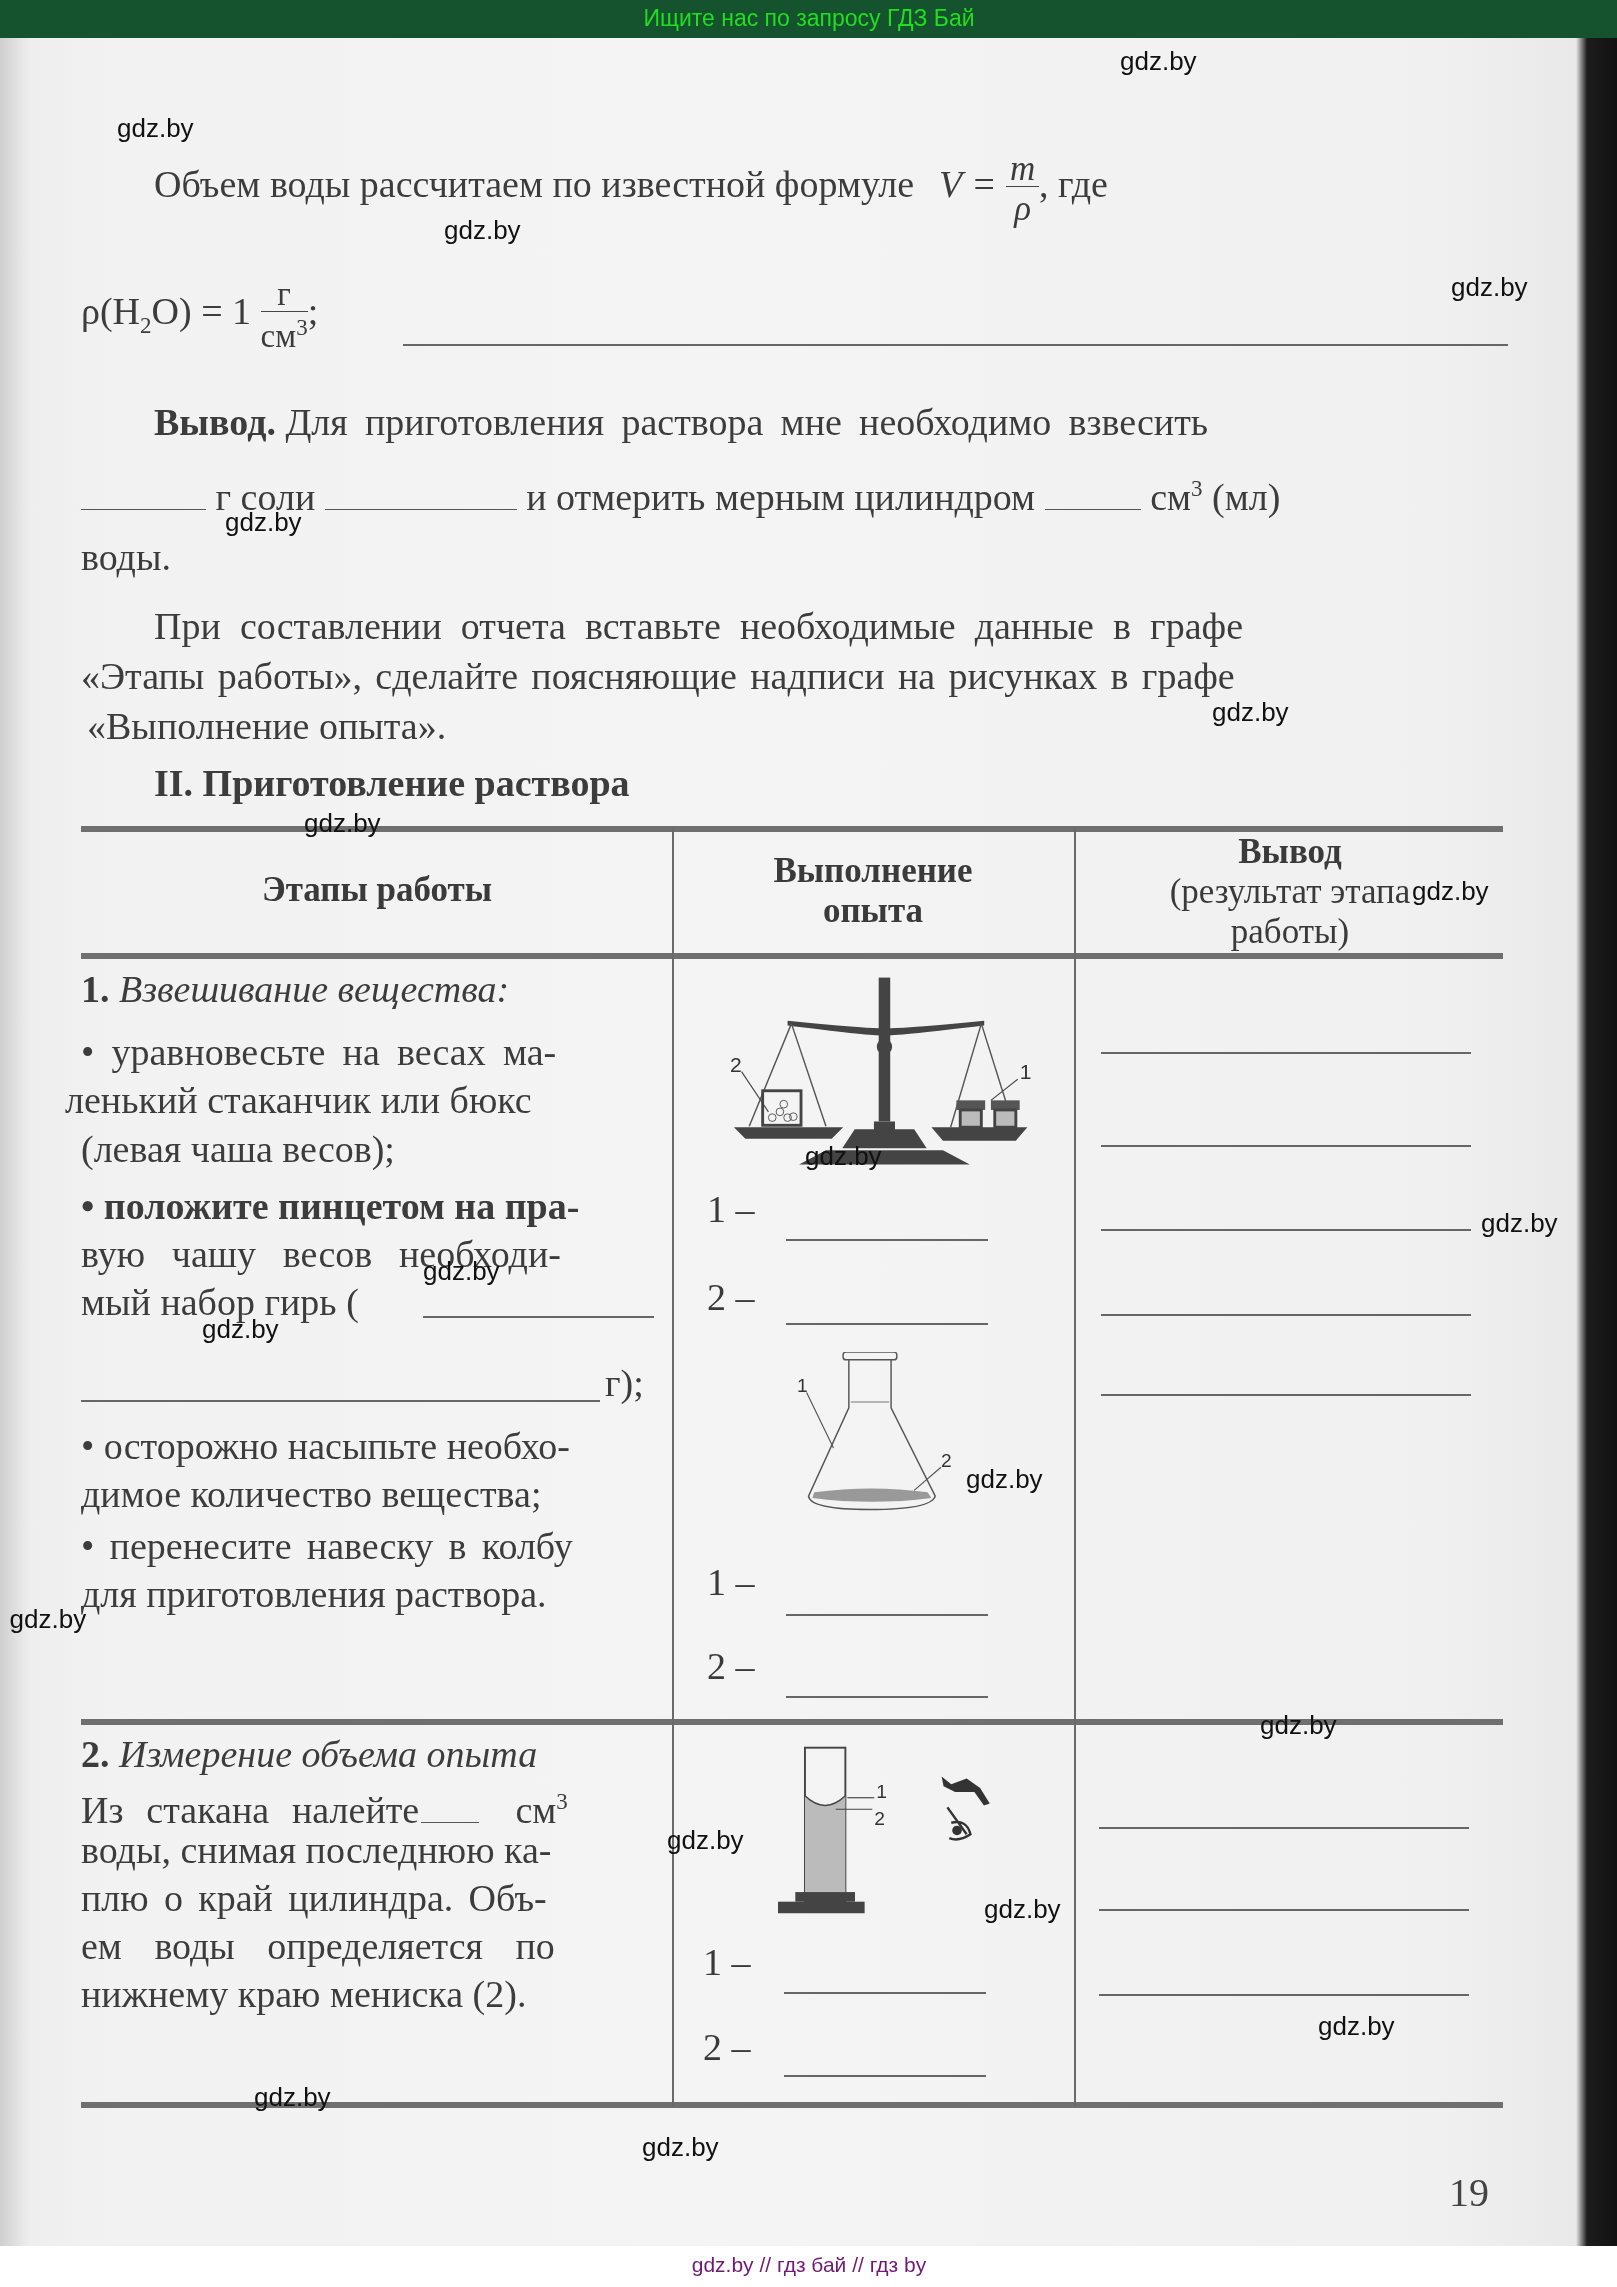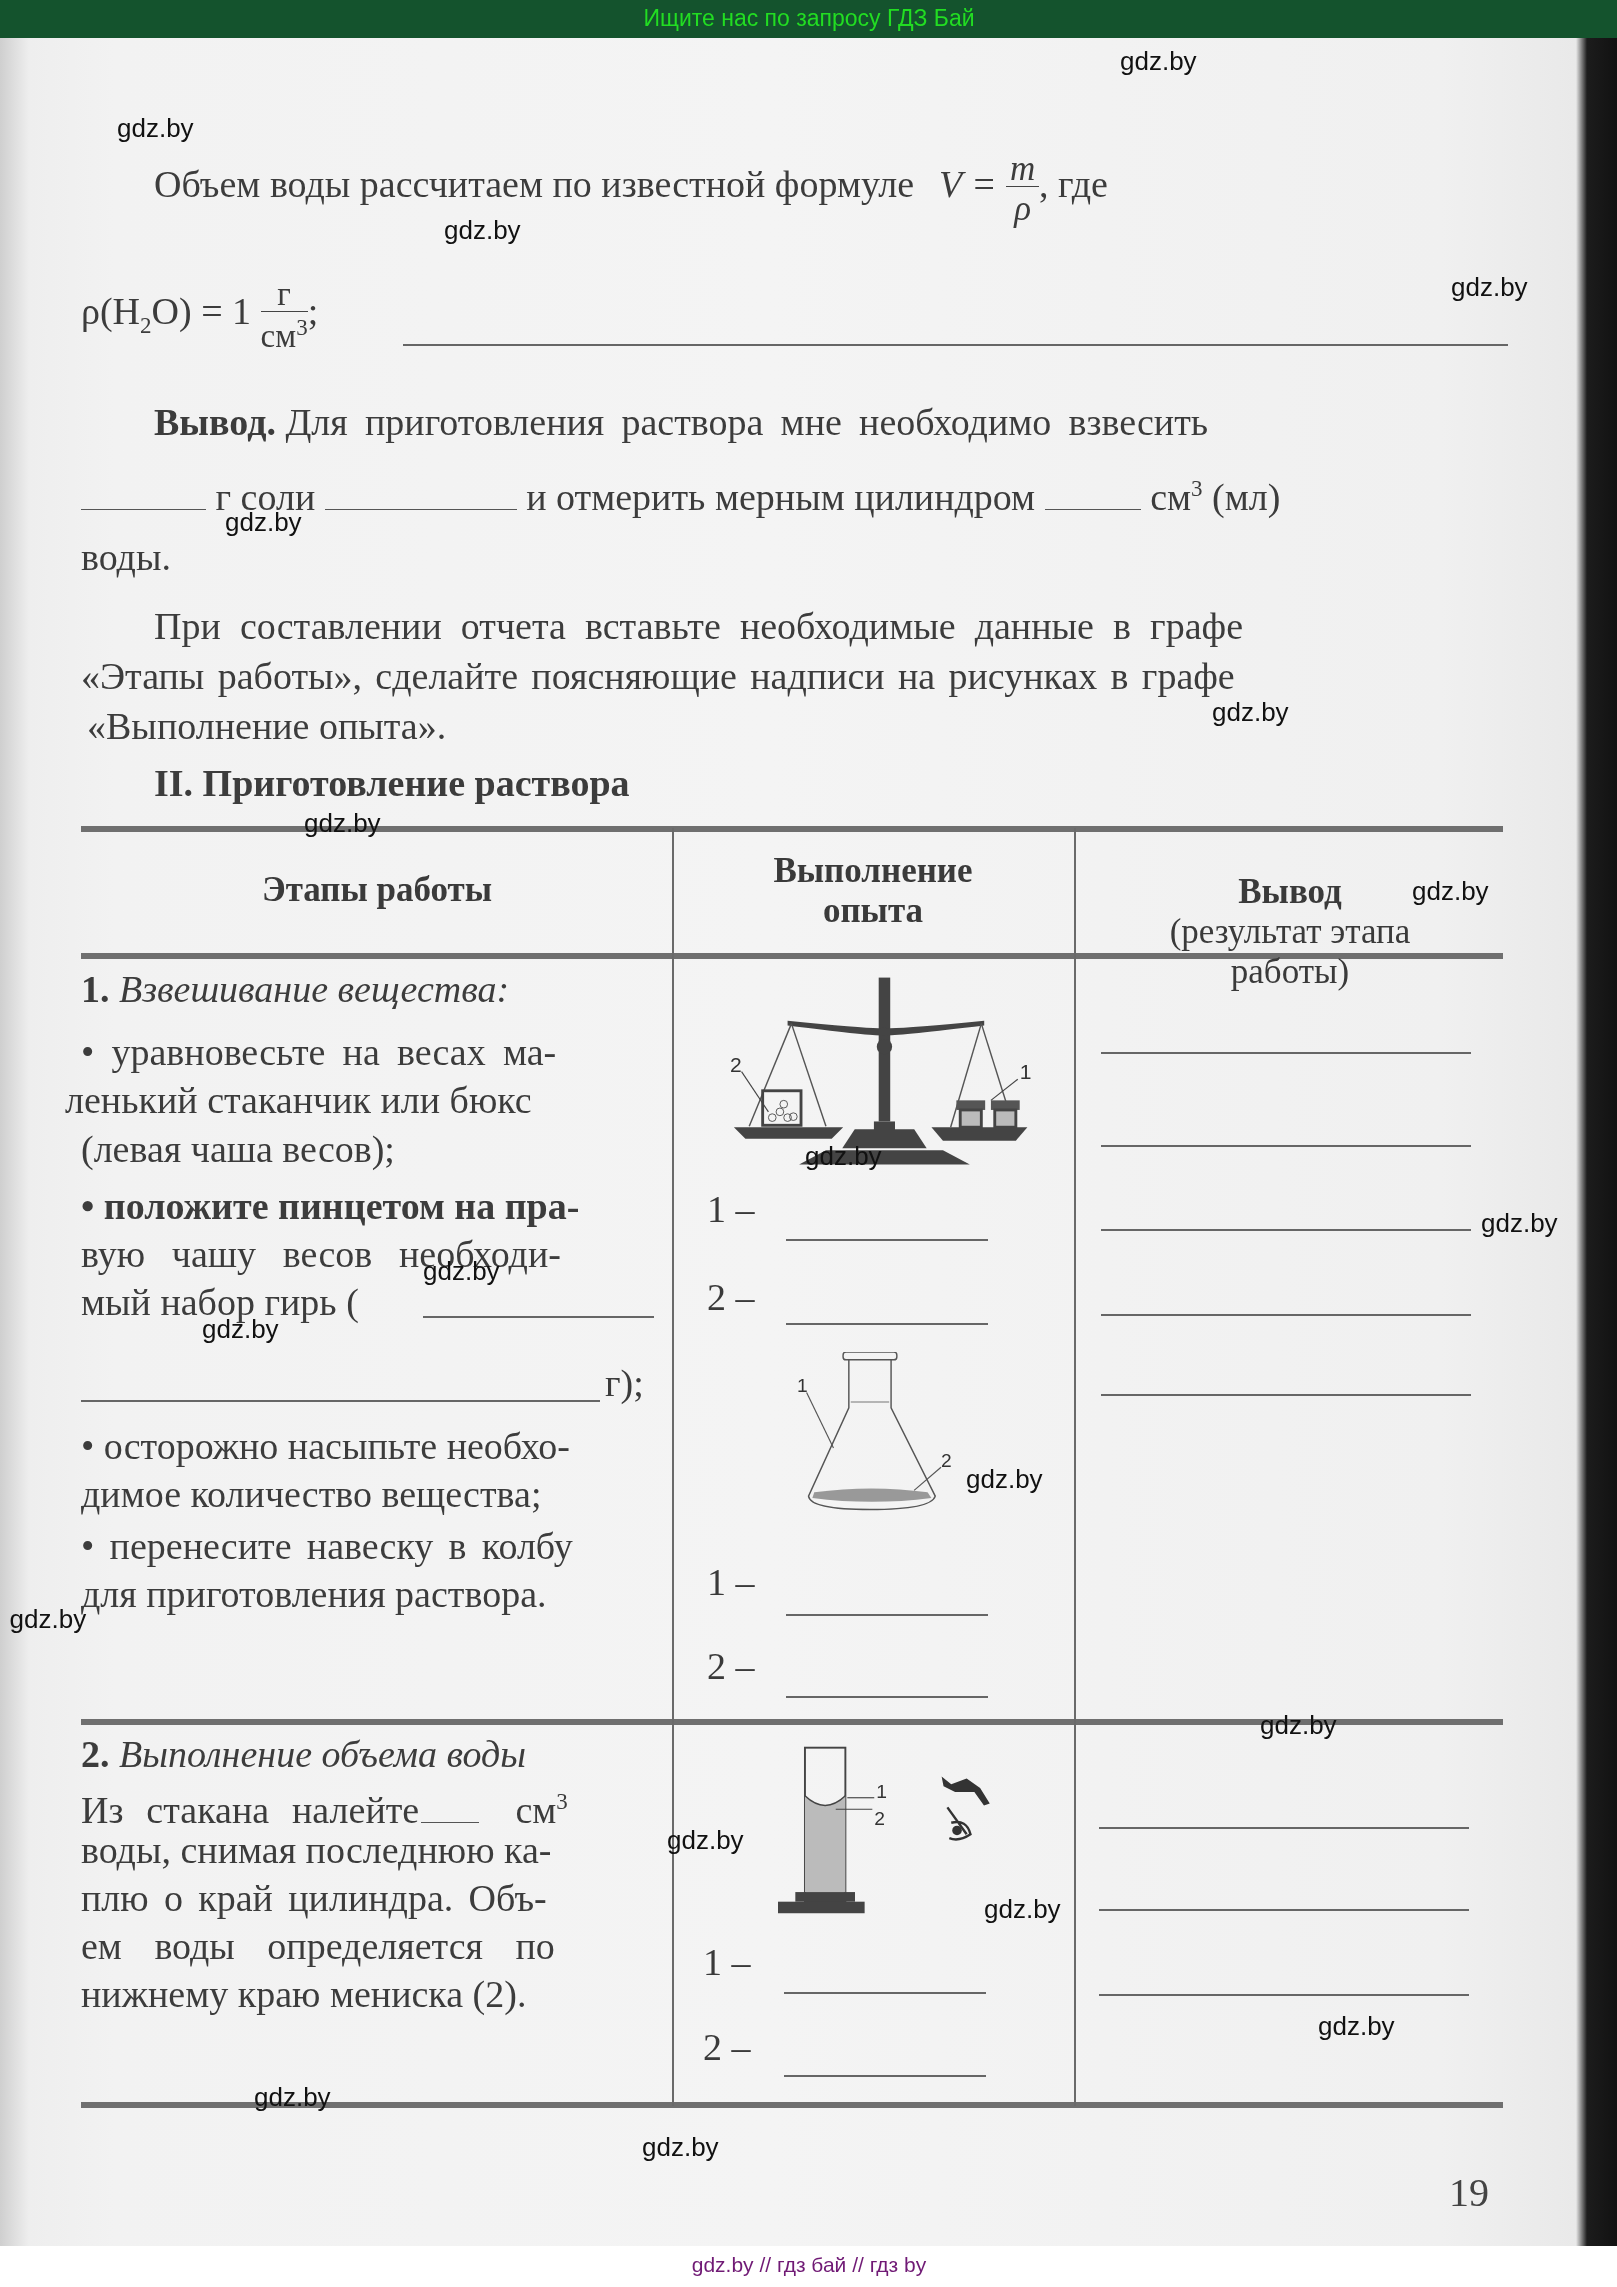--- a/index.html
+++ b/index.html
@@ -101,21 +101,21 @@
   <div class="hr-thick" style="left:81px;top:1681px;width:1422px;"></div>
   <div class="hr-thick" style="left:81px;top:2064px;width:1422px;"></div>
   <div class="vr" style="left:672px;top:790px;height:1278px;"></div>
   <div class="vr" style="left:1074px;top:790px;height:1278px;"></div>
 
   <div class="hdr" style="left:81px;top:813px;width:592px;padding-top:19px;">Этапы работы</div>
   <div class="hdr" style="left:672px;top:813px;width:402px;">
     <div>Выполнение</div>
     <div>опыта</div>
   </div>
-  <div class="hdr" style="left:1074px;top:794px;width:432px;margin-top:40px;">
+  <div class="hdr" style="left:1074px;top:794px;width:432px;">
     <div>Вывод</div>
     <div class="n">(результат этапа</div>
     <div class="n">работы)</div>
   </div>
 
   <div class="t" style="left:81px;top:928px;">
     <span class="b">1.</span>
     <span class="i">Взвешивание вещества:</span>
   </div>
   <div class="t" style="left:81px;top:991px;word-spacing:7.7px;">• уравновесьте на весах ма-</div>
@@ -183,21 +183,21 @@
   <div class="fill" style="left:786px;top:1658px;width:202px;"></div>
 
   <div class="fill" style="left:1101px;top:1014px;width:370px;"></div>
   <div class="fill" style="left:1101px;top:1107px;width:370px;"></div>
   <div class="fill" style="left:1101px;top:1191px;width:370px;"></div>
   <div class="fill" style="left:1101px;top:1276px;width:370px;"></div>
   <div class="fill" style="left:1101px;top:1356px;width:370px;"></div>
 
   <div class="t" style="left:81px;top:1693px;">
     <span class="b">2.</span>
-    <span class="i">Выполнение объема воды</span>
+    <span class="i">Измерение объема опыта</span>
   </div>
   <div class="t" style="left:81px;top:1741px;word-spacing:13.4px;">
     <span>Из стакана налейте</span><span class="blank" style="width:58px;margin-left:1.9px;"></span>
     <span style="margin-left:13.4px;">см</span><sup>3</sup>
   </div>
   <div class="t" style="left:81px;top:1789px;">воды, снимая последнюю ка-</div>
   <div class="t" style="left:81px;top:1837px;word-spacing:5.8px;">плю о край цилиндра. Объ-</div>
   <div class="t" style="left:81px;top:1885px;word-spacing:23px;">ем воды определяется по</div>
   <div class="t" style="left:81px;top:1933px;">нижнему краю мениска (2).</div>
 

